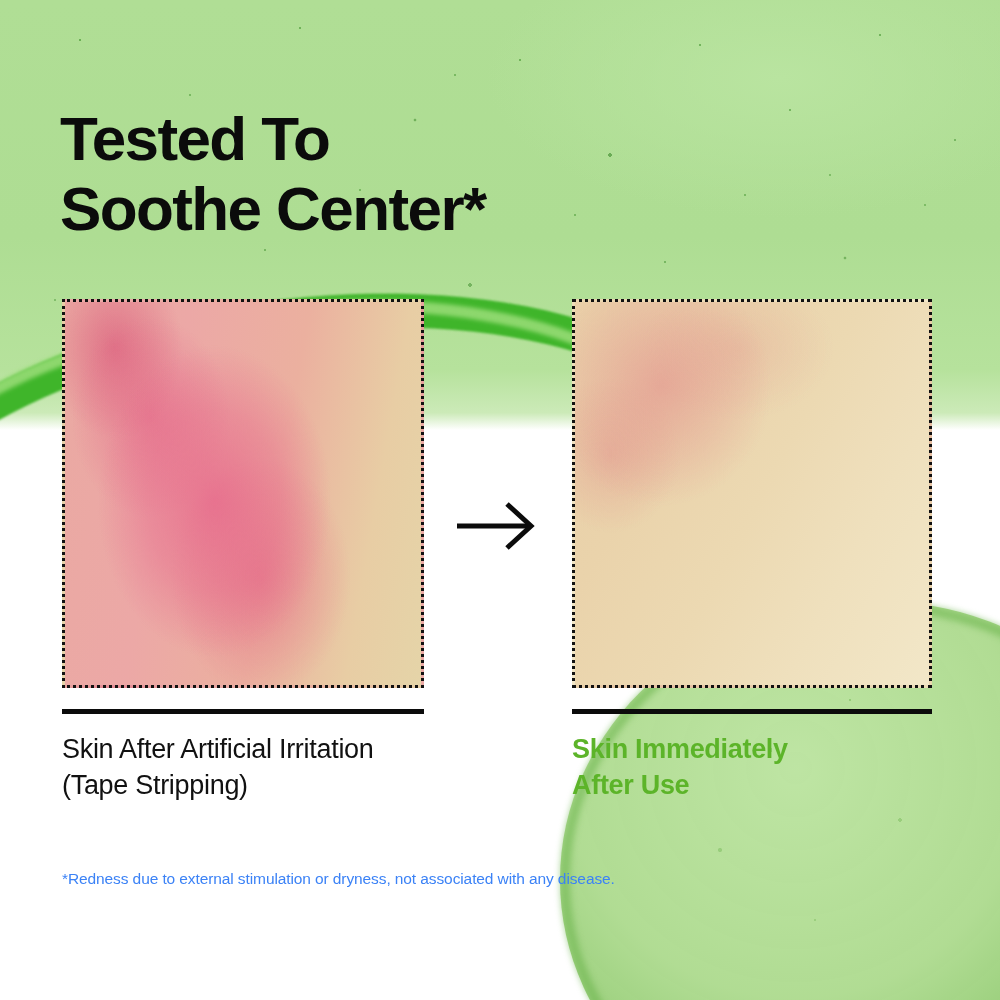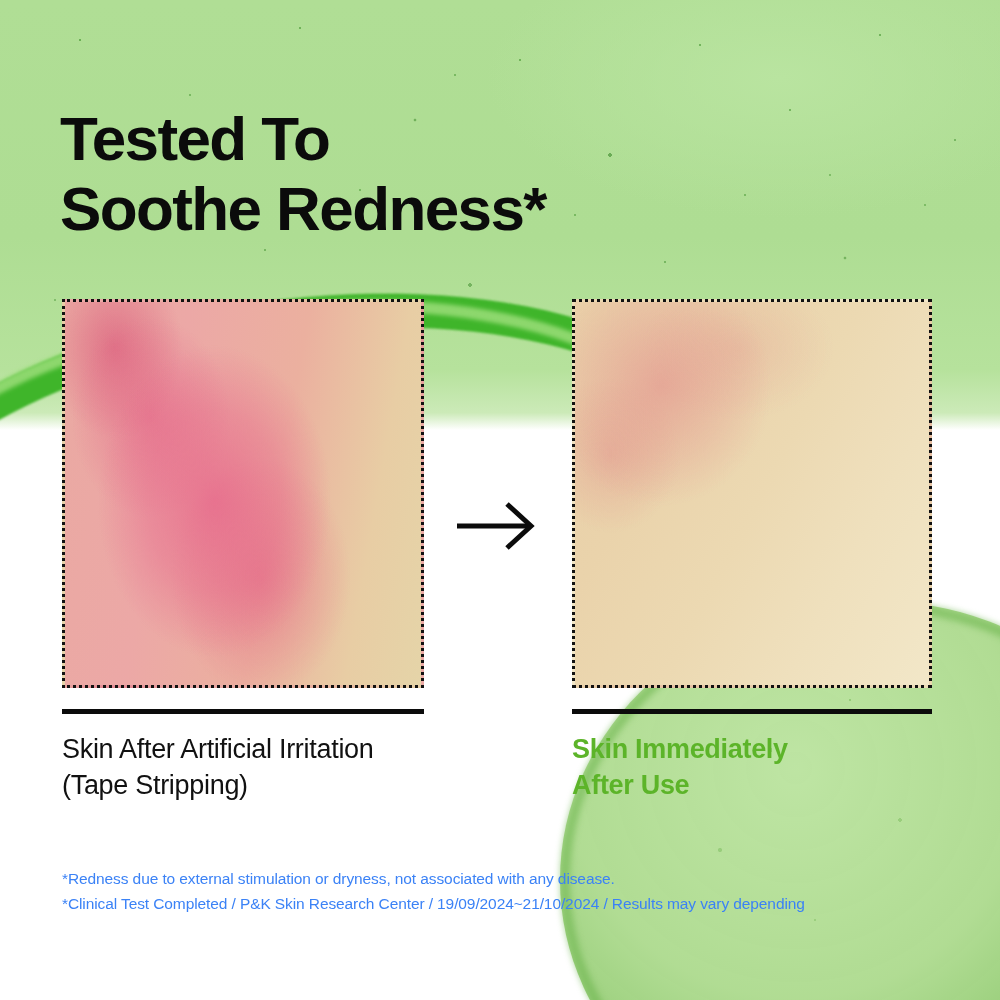--- a/index.html
+++ b/index.html
@@ -271,21 +271,21 @@
   <div class="bg-speckles"></div>
   <div class="gel-ribbon"></div>
   <div class="gel-ribbon-hi"></div>
   <div class="bg-white-wash"></div>
   <div class="gel-blob"></div>
   <div class="gel-blob-edge"></div>
   <div class="gel-blob-spots"></div>
 
   <h1 class="headline">
     <span>Tested To</span>
-    <span class="l2">Soothe Redness*</span>
+    <span class="l2">Soothe Center*</span>
   </h1>
 
   <div class="photo photo-before">
     <div class="grain"></div>
   </div>
 
   <div class="photo photo-after">
     <div class="grain"></div>
   </div>
 
@@ -302,16 +302,15 @@
     <span class="l2">After Use</span>
   </div>
 
   <div class="caption caption-before">
     <span>Skin After Artificial Irritation</span>
     <span class="l2">(Tape Stripping)</span>
   </div>
 
   <div class="disclaimer">
     <p>*Redness due to external stimulation or dryness, not associated with any disease.</p>
-    <p>*Clinical Test Completed / P&amp;K Skin Research Center / 19/09/2024~21/10/2024 / Results may vary depending</p>
   </div>
 
 </div>
 
 </body></html>

